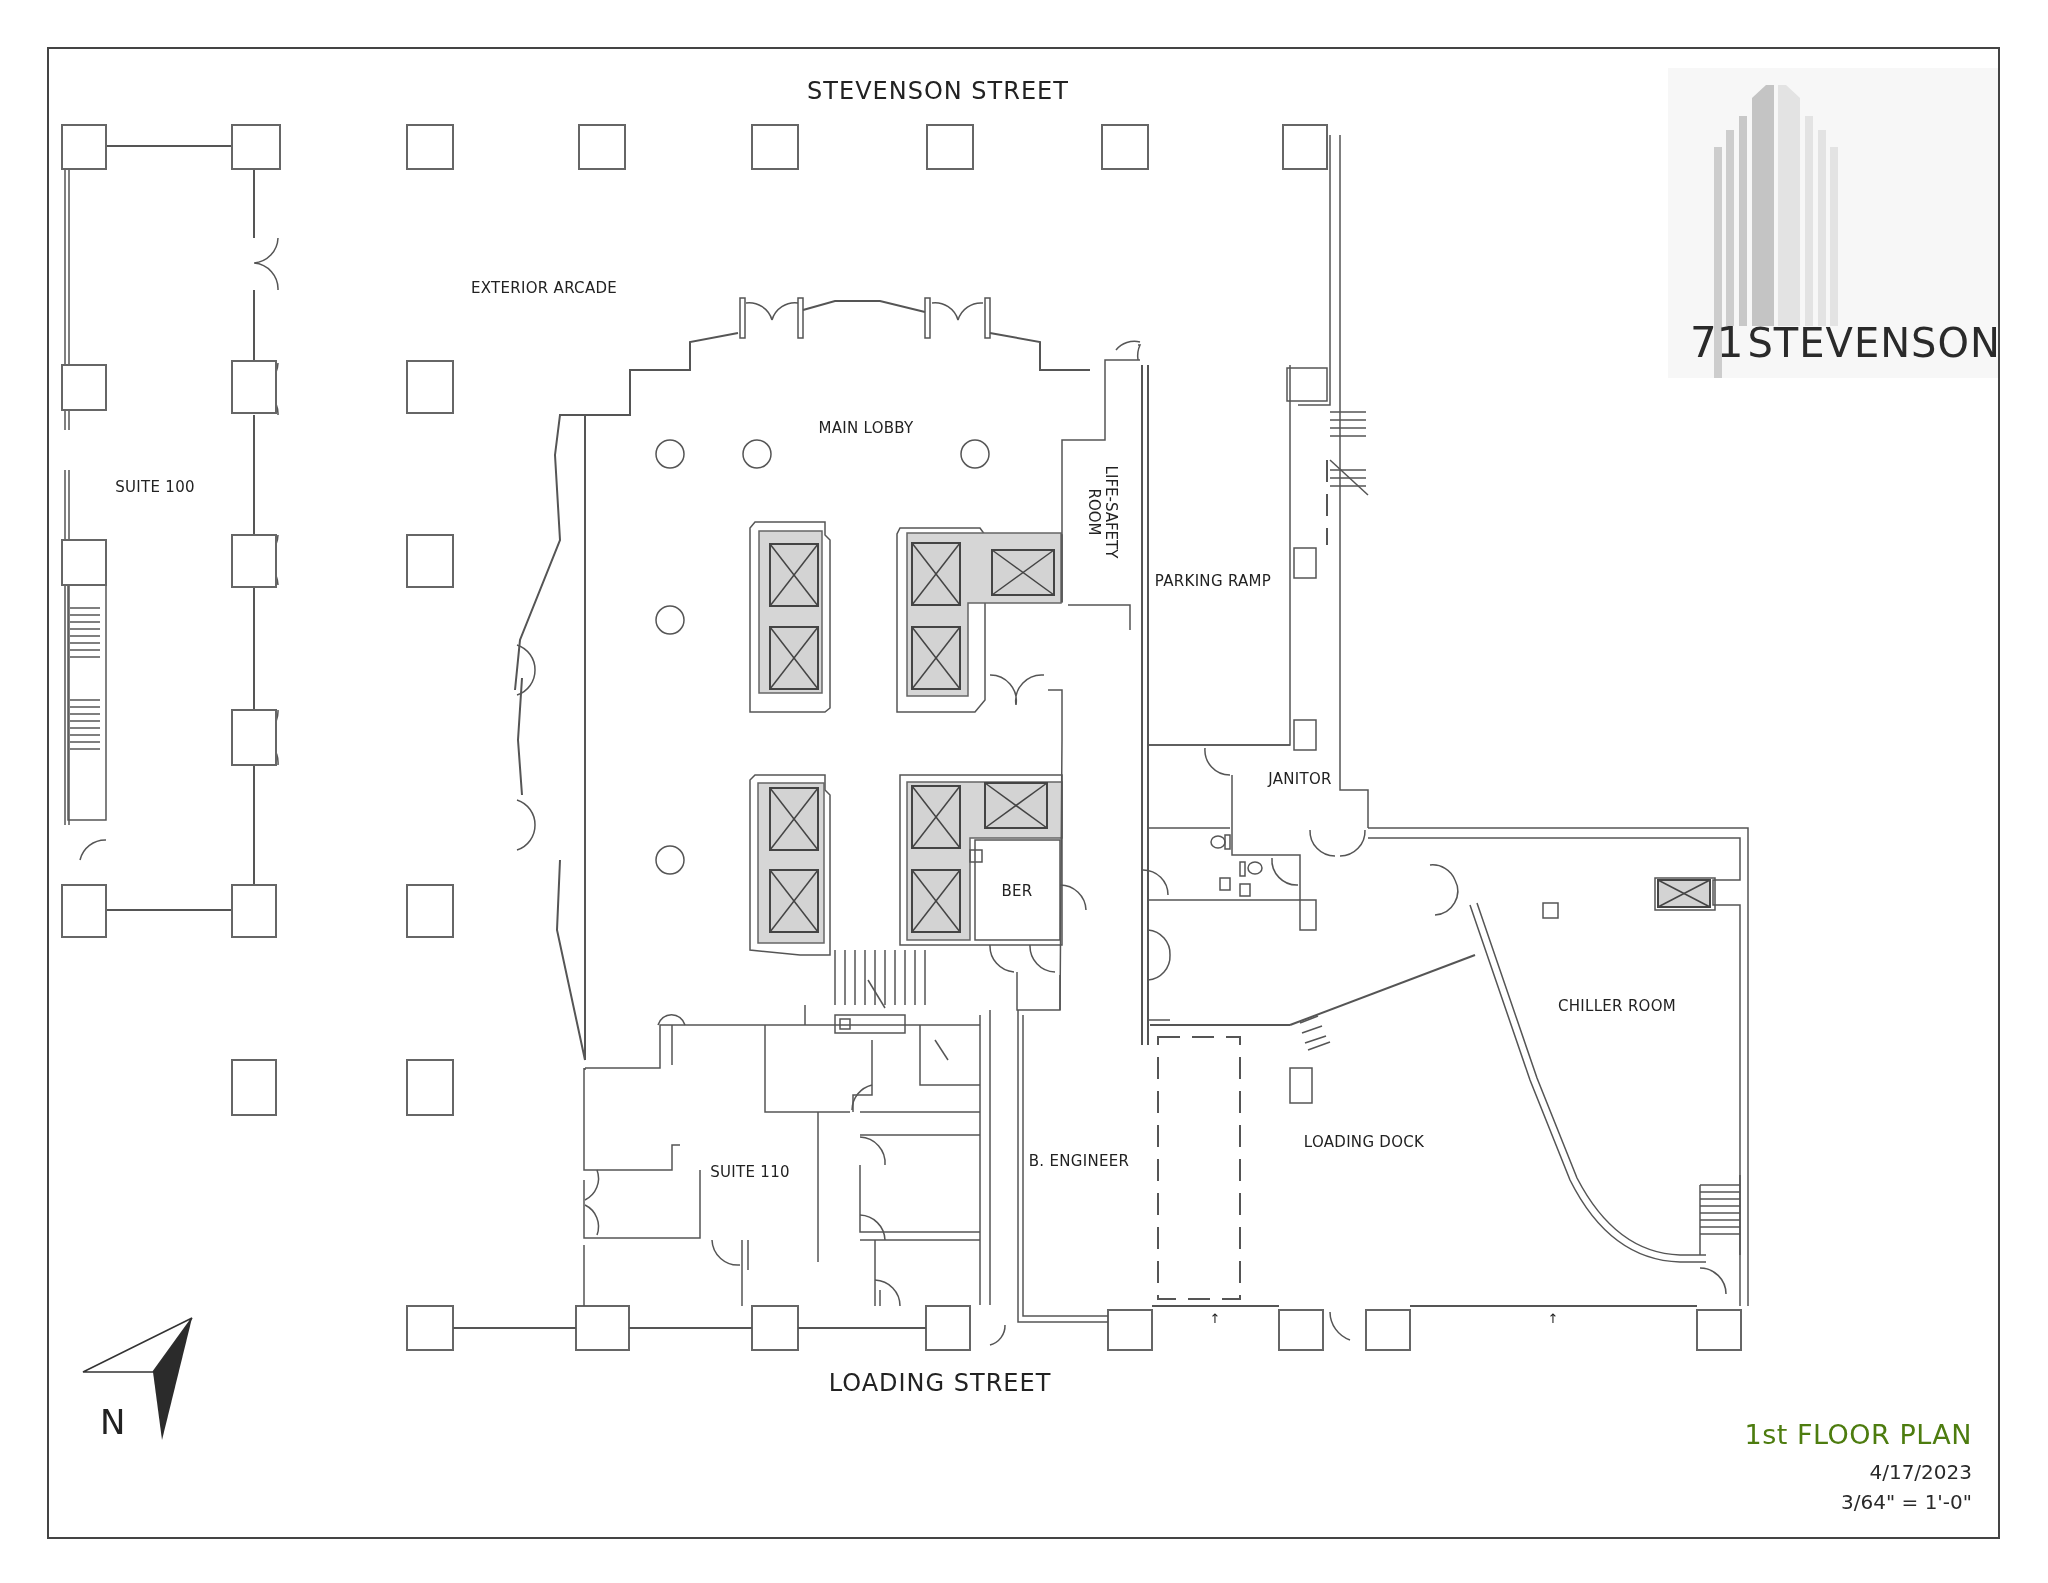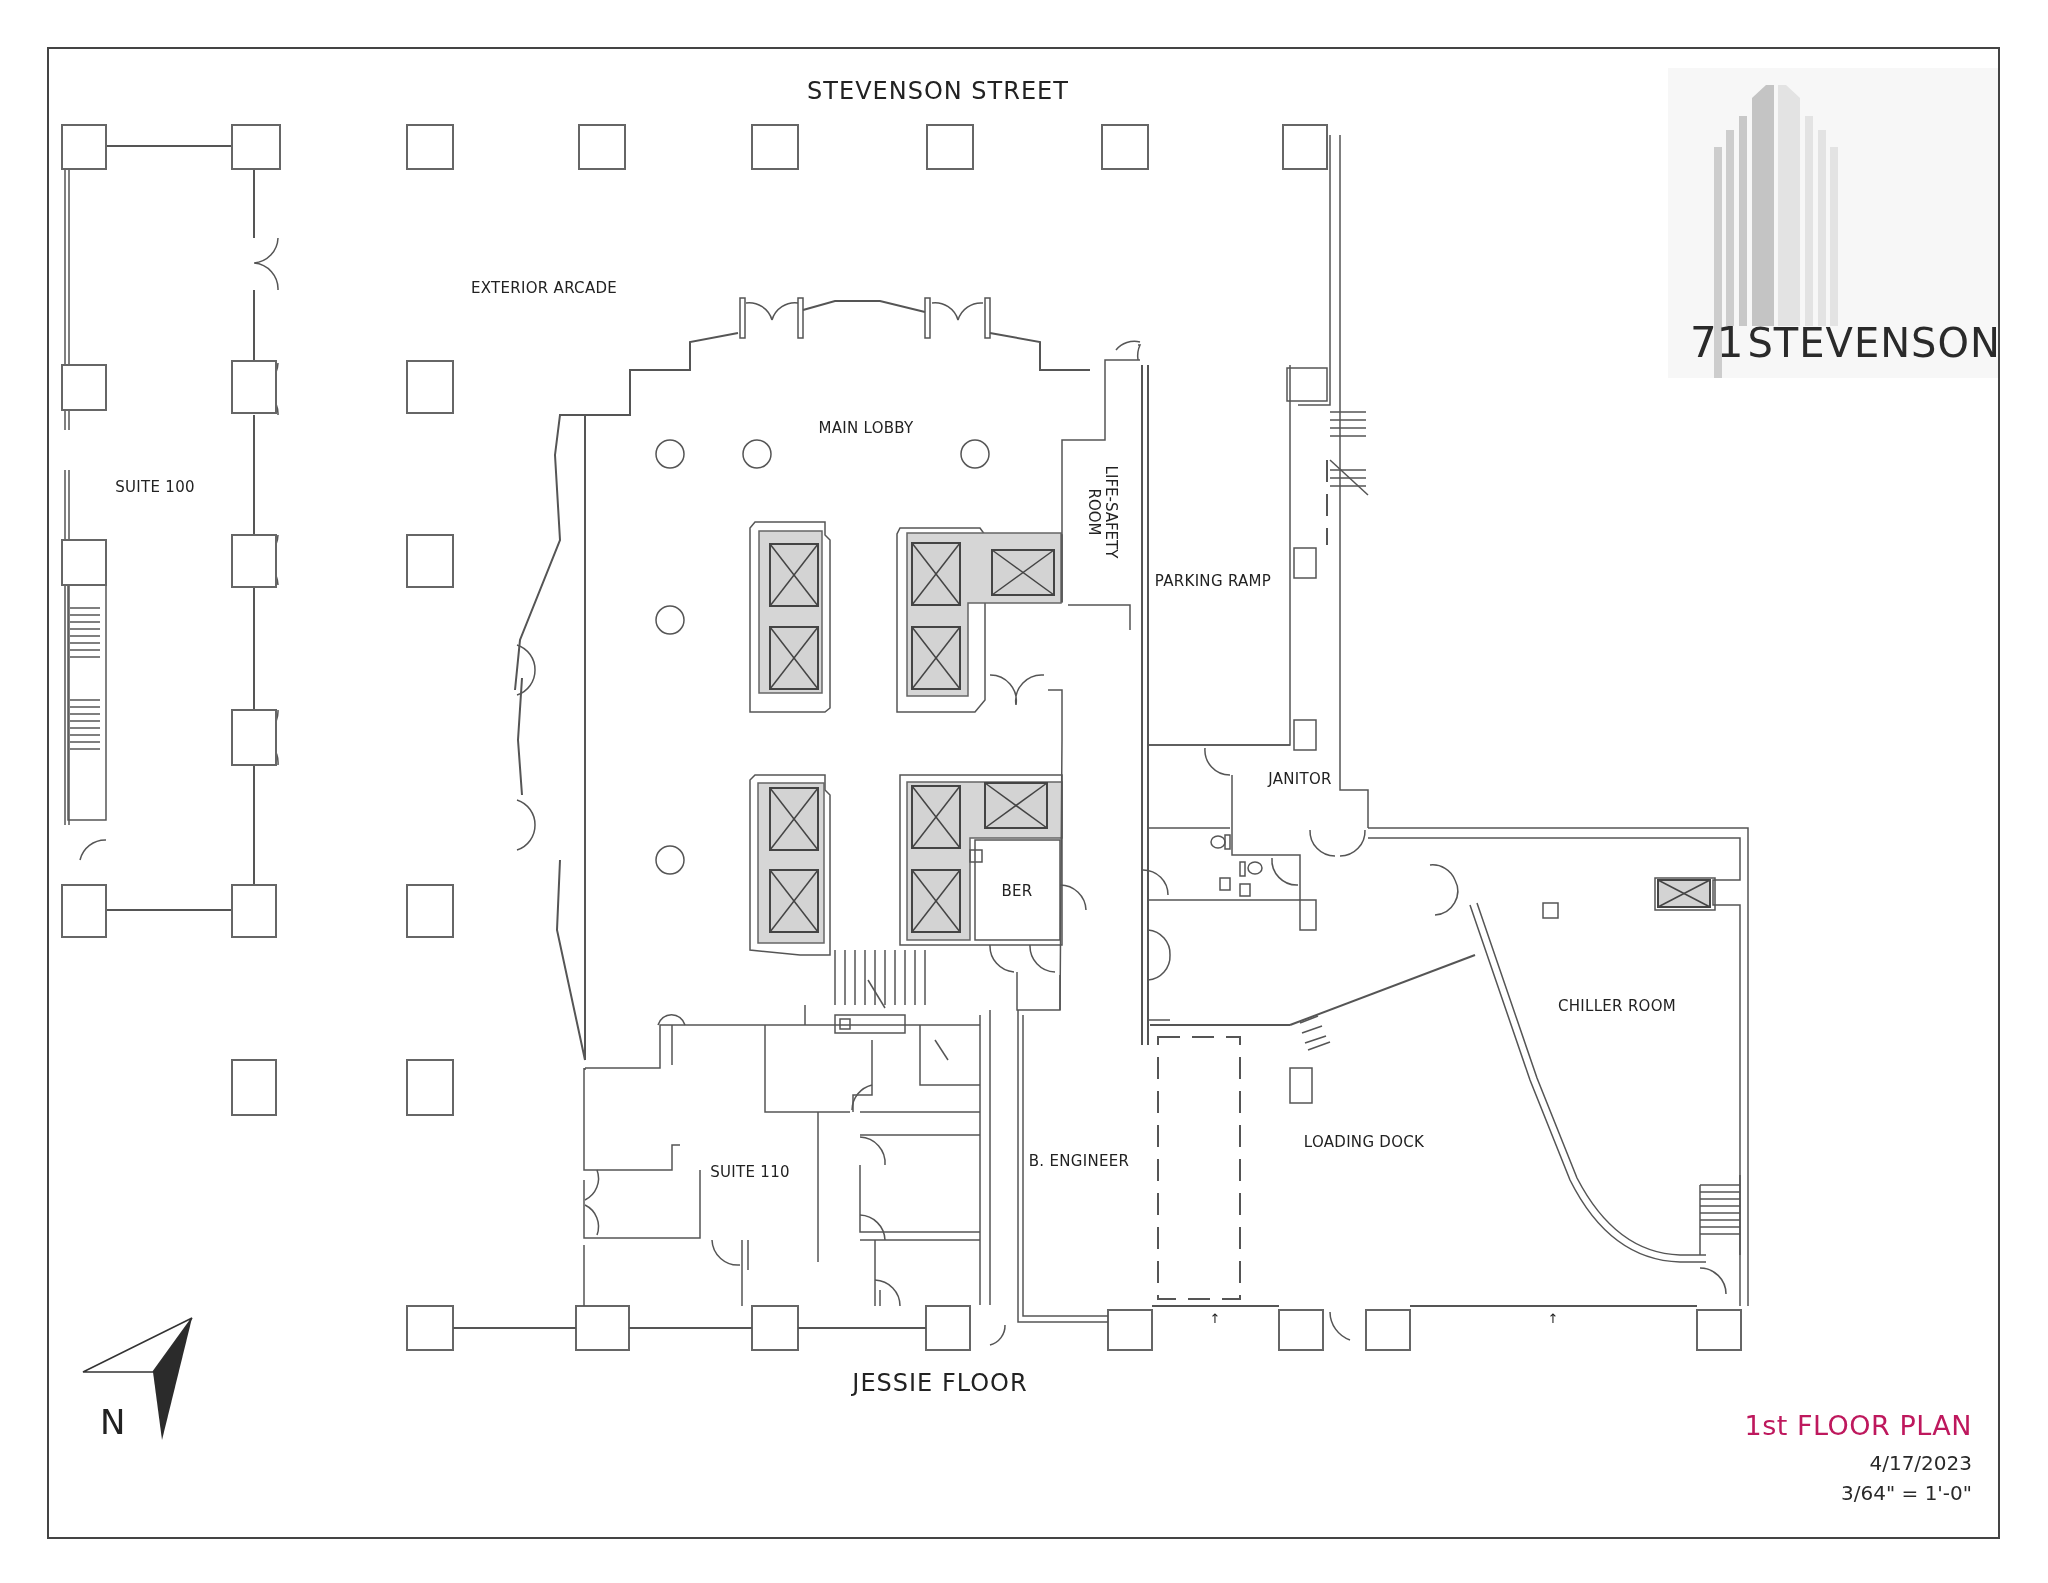--- a/index.html
+++ b/index.html
@@ -21,21 +21,21 @@
          white-space: nowrap; transform: translate(-50%, -50%); }
   .street { position: absolute; font-size: 24px; letter-spacing: 1px; color: #222;
             white-space: nowrap; transform: translate(-50%, -50%); }
   .vert { position: absolute; font-size: 15px; color: #222; white-space: nowrap;
           transform: translate(-50%, -50%) rotate(90deg); text-align: center; line-height: 17px; }
   .logo { position: absolute; left: 1668px; top: 68px; width: 330px; height: 310px; background: #f7f7f7; }
   .logo-text { position: absolute; left: 1690px; top: 318px; font-size: 40px; color: #2a2a2a;
                letter-spacing: 1px; white-space: nowrap; }
   .logo-text .num { font-size: 42px; letter-spacing: 0; margin-right: 4px; }
   .title-block { position: absolute; right: 76px; top: 1410px; text-align: right; }
-  .title { font-size: 27px; color: #be185d; letter-spacing: 0.5px; }
+  .title { font-size: 27px; color: #4d7c0f; letter-spacing: 0.5px; margin-top: 9px; }
   .date { font-size: 20px; color: #2a2a2a; margin-top: 10px; text-align: right; }
   .scale { font-size: 20px; color: #2a2a2a; margin-top: 6px; }
   .north-letter { position: absolute; left: 100px; top: 1402px; font-size: 34px; color: #222; }
 </style>
 </head>
 <body>
 
 <div class="sheet"></div>
 
 <div class="logo">
@@ -346,21 +346,21 @@
     <line class="w" x1="798" y1="1328" x2="926" y2="1328"></line>
   </g>
 
   <g>
     <path d="M83 1372 L192 1318 L153 1372 Z" fill="#fff" stroke="#333" stroke-width="1.5"></path>
     <path d="M153 1372 L192 1318 L162 1440 Z" fill="#2b2b2b"></path>
   </g>
 </svg>
 
 <div class="street" style="left:938px; top:91px;">STEVENSON  STREET</div>
-<div class="street" style="left:940px; top:1383px;">JESSIE  FLOOR</div>
+<div class="street" style="left:940px; top:1383px;">LOADING  STREET</div>
 
 <div class="lbl" style="left:544px; top:288px;">EXTERIOR ARCADE</div>
 <div class="lbl" style="left:155px; top:487px;">SUITE 100</div>
 <div class="lbl" style="left:866px; top:428px;">MAIN LOBBY</div>
 <div class="vert" style="left:1102px; top:512px;">
   <div>LIFE-SAFETY</div>
   <div>ROOM</div>
 </div>
 <div class="lbl" style="left:1213px; top:581px;text-align:right;">PARKING RAMP</div>
 <div class="lbl" style="left:1300px; top:779px;">JANITOR</div>

